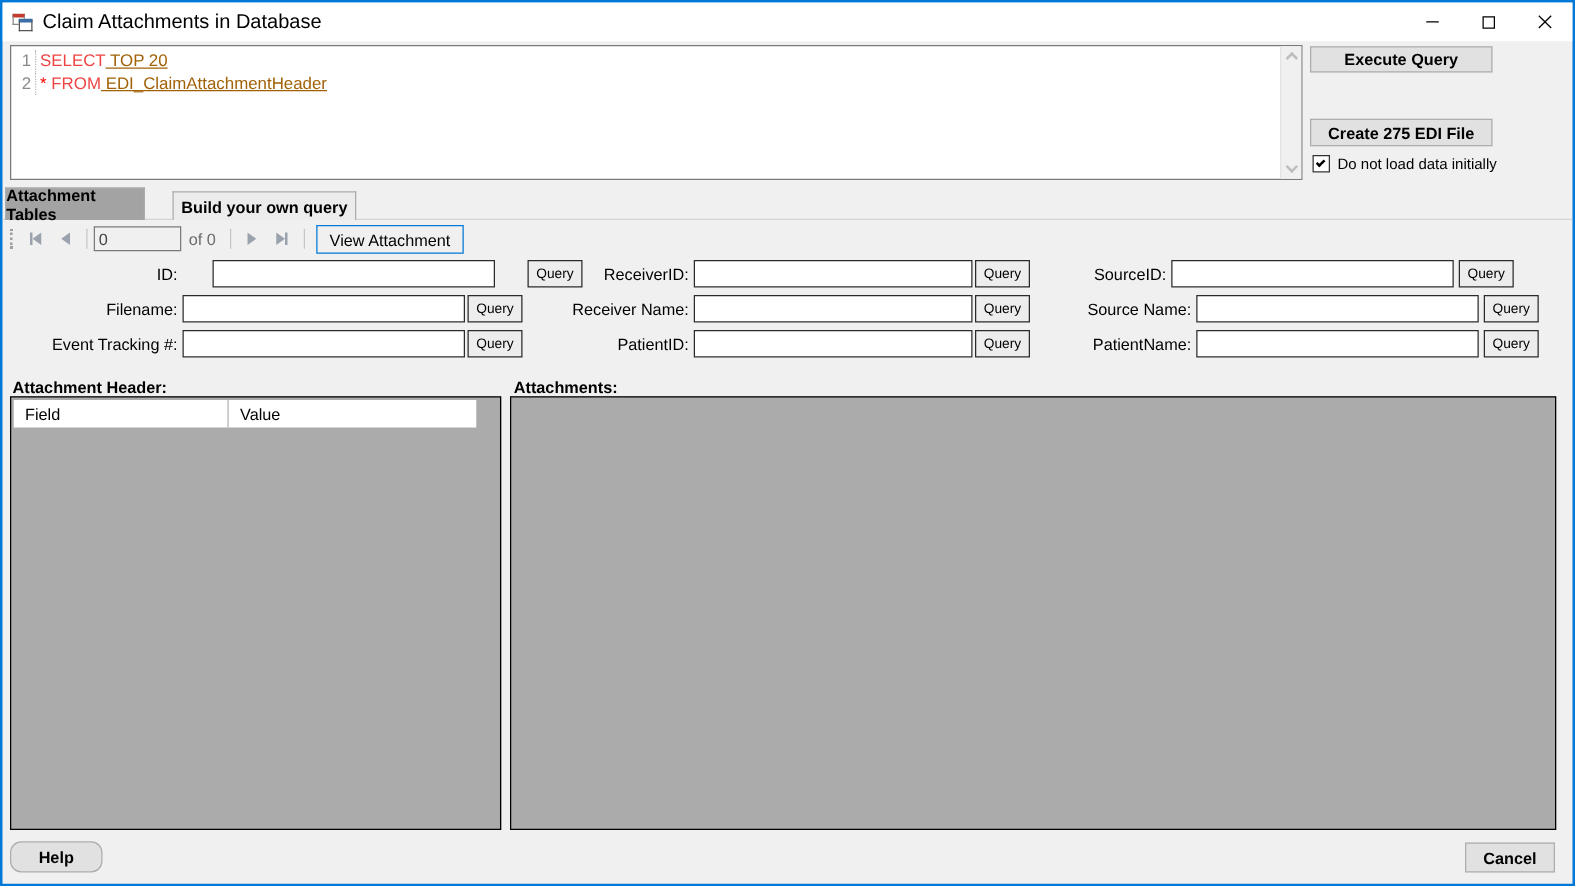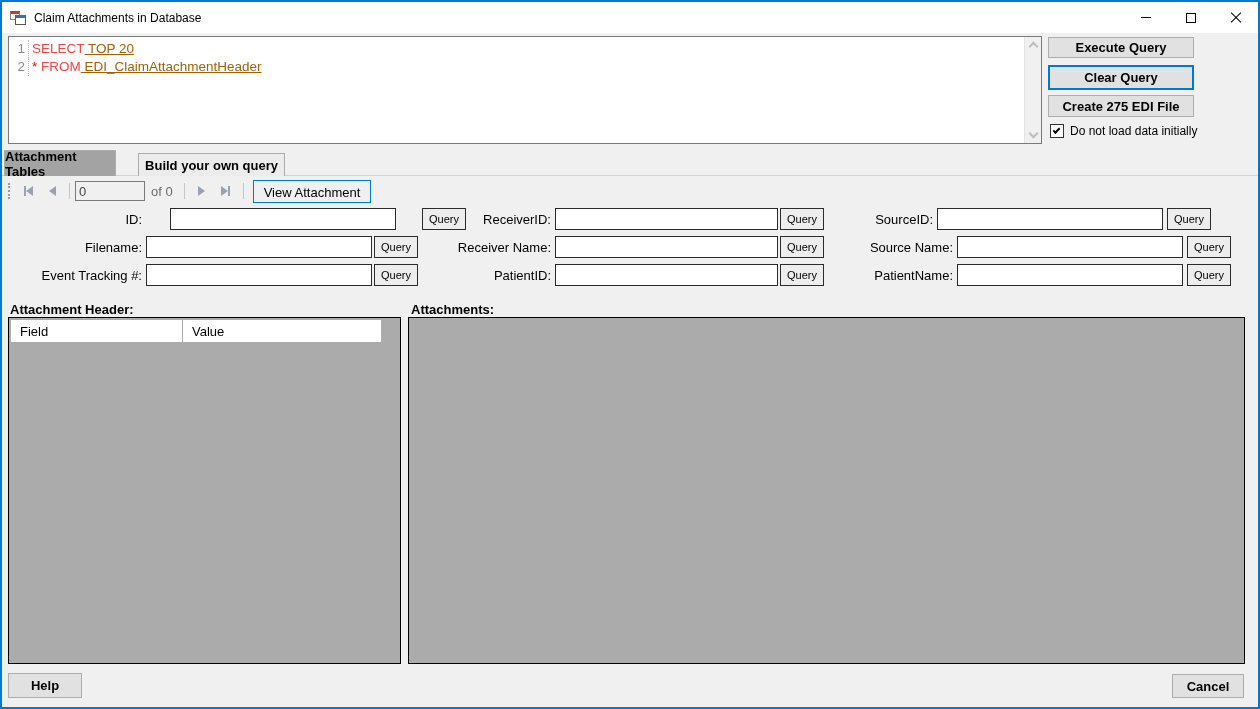--- a/index.html
+++ b/index.html
@@ -6,21 +6,21 @@
   html,body { width:1260px; height:709px; font-family:"Liberation Sans", sans-serif; }
   .window {
     position: relative; width: 1260px; height: 709px;
     border: 2px solid #0078d7; background: #f0f0f0; overflow: hidden;
   }
   
   .titlebar { position:absolute; left:0; top:0; right:0; height:31px; background:#ffffff; display:flex; align-items:center; }
   .app-icon { position:relative; width:16px; height:14px; margin-left:8px; }
   .app-icon .back { position:absolute; left:0; top:0; width:10px; height:9px; background:#fff; border:1px solid #888; border-top:3px solid #c23b2e; }
   .app-icon .front { position:absolute; left:5px; top:4px; width:11px; height:10px; background:#fff; border:1px solid #555; border-top:3px solid #3a6ea5; }
-  .title-text { font-size:12px; color:#000; margin-left:8px; }
+  .title-text { font-size:16px; color:#000; margin-left:8px; }
   .win-controls { position:absolute; right:0; top:0; height:31px; display:flex; }
   .win-btn { width:45px; height:31px; display:flex; align-items:center; justify-content:center; }
   .glyph-min { width:10px; border-top:1px solid #000; }
   .glyph-max { width:10px; height:10px; border:1px solid #000; }
   .glyph-close { position:relative; width:12px; height:12px; }
   .glyph-close::before, .glyph-close::after { content:""; position:absolute; left:-1px; top:5px; width:14px; border-top:1px solid #000; }
   .glyph-close::before { transform:rotate(45deg); }
   .glyph-close::after { transform:rotate(-45deg); }
   
   .query-editor { position:absolute; left:6px; top:34px; width:1034px; height:108px; background:#fff; border:1px solid #7a7a7a; display:flex; }
@@ -71,21 +71,21 @@
   .c3 .f-label{width:145px;margin-right:4px;} .c3 .f-input{width:226px;margin-right:4px;}
   
   .section-label { position:absolute; font-size:13px; font-weight:bold; color:#000; }
   .hdr-grid { position:absolute; left:6px; top:315px; width:393px; height:347px; background:#ababab; border:1px solid #000; }
   .hdr-row { display:flex; height:22px; margin:2px 2px 0 2px; }
   .hdr-cell { background:#fff; font-size:13px; display:flex; align-items:center; padding-left:9px; }
   .hdr-cell-field { width:172px; border-right:1px solid #ababab; }
   .hdr-cell-value { width:198px; }
   .att-panel { position:absolute; left:406px; top:315px; width:837px; height:347px; background:#ababab; border:1px solid #000; }
   
-  .help-btn { position:absolute; left:6px; top:671px; width:74px; height:25px; }
+  .help-btn { position:absolute; left:6px; top:671px; width:74px; height:25px;border-radius:9px; }
   .cancel-btn { position:absolute; left:1170px; top:672px; width:72px; height:24px; }
 </style>
 </head>
 <body>
 
 <div class="window">
 
   <div class="titlebar">
     <span class="app-icon">
         <span class="back"></span>
@@ -114,21 +114,20 @@
         <span class="q-num">2</span><span class="q-gutter-sep"></span><span class="tok-star">*</span><span class="tok-kw"> FROM</span><span class="tok-plain"> EDI_ClaimAttachmentHeader</span>
       </div>
     </div>
     <div class="q-scrollbar">
       <span class="chev chev-up"></span>
       <span class="chev chev-dn"></span>
     </div>
   </div>
 
   <button class="btn side-btn btn-exec">Execute Query</button>
-  <button class="btn side-btn btn-clear">Clear Query</button>
   <button class="btn side-btn btn-create">Create 275 EDI File</button>
   <div class="chk-row">
     <span class="chk-box">
         <span class="chk-mark"></span>
       </span>
     <span class="chk-label">Do not load data initially</span>
   </div>
 
   <div class="tabstrip">
     <div class="tab tab-selected">Attachment Tables</div>

